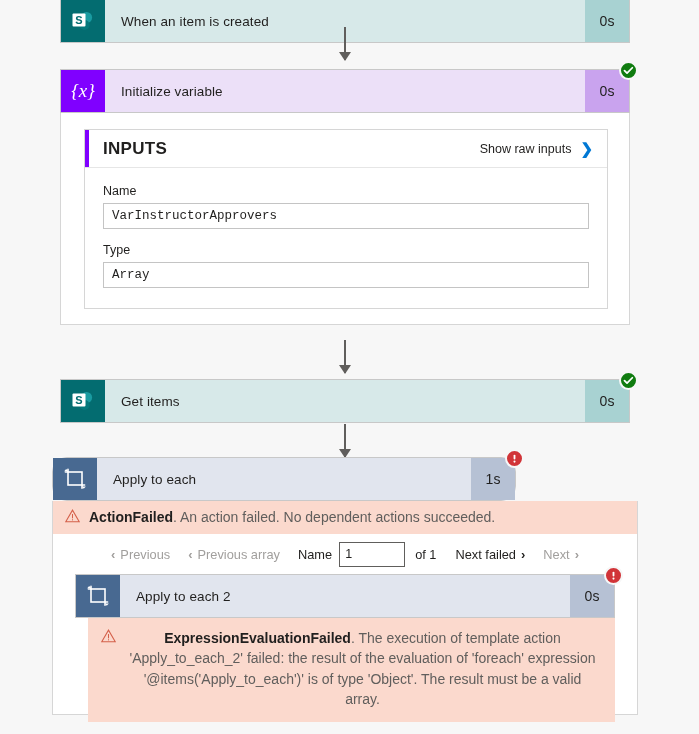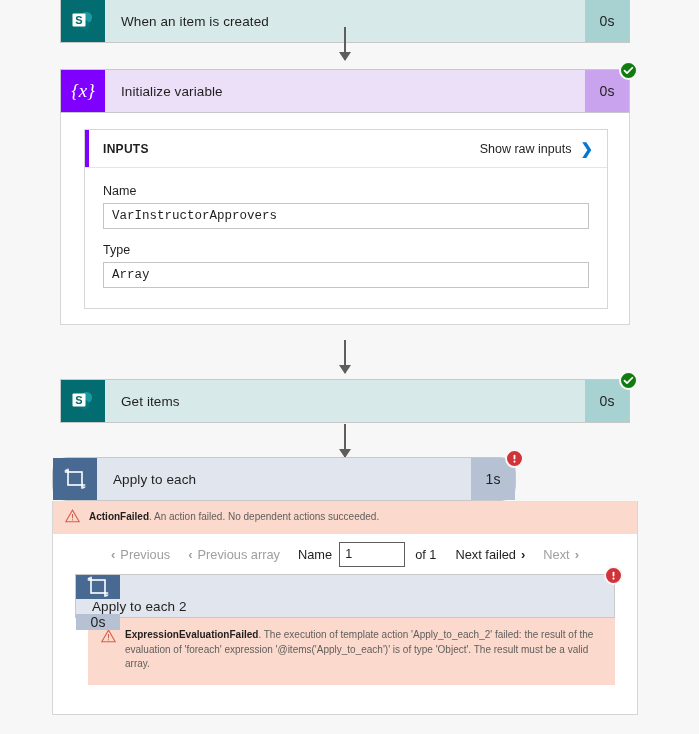--- a/index.html
+++ b/index.html
@@ -104,21 +104,21 @@
     display: flex; align-items: center;
     border-bottom: 1px solid #e6e6e6;
     padding: 0 14px 0 18px;
   }
   .inputs-head .accent {
     position: absolute;
     left: 0; top: 0; bottom: 0;
     width: 4px; background: #8000ff;
   }
   .inputs-label {
-    font-size: 12px;
+    font-size: 17px;
     font-weight: bold;
     color: #201f1e;
     letter-spacing: .3px;
   }
   .raw-link {
     margin-left: auto;
     display: flex; align-items: center; gap: 9px;
     font-size: 12.5px;
     color: #201f1e;
     cursor: pointer;
@@ -144,23 +144,24 @@
   
   .err-banner {
     background: #fbd9cd;
     display: flex;
     align-items: flex-start;
     padding: 9px 12px 9px 12px;
     gap: 9px;
     margin-left: 13px;
   }
   .err-text {
-    font-size: 10px;
+    font-size: 14px;
     color: #605e5c;
     line-height: 1.45;
+    text-align: center;
   }
   .err-text b { color: #201f1e; font-weight: bold; }
   .warn-tri { flex: 0 0 auto; margin-top: 1px; }
 
   
   .pager {
     display: flex;
     align-items: center;
     justify-content: center;
     gap: 0;
@@ -324,21 +325,21 @@
         <span>Next failed</span>
         <span class="pg-chev">›</span>
       </span>
       <span class="pg-item">
         <span>Next</span>
         <span class="pg-chev">›</span>
       </span>
     </div>
 
     <div style="position:relative; margin:0 22px;">
-      <div class="action loop-body" style="width:100%;flex-direction:column;">
+      <div class="action loop-body" style="width:100%;">
         <div class="icon-box loop-icon">
           <svg width="24" height="24" viewBox="0 0 24 24" aria-hidden="true">
             <rect x="5" y="5" width="14" height="13" fill="none" stroke="#ffffff" stroke-width="1.6"></rect>
             <path d="M5 5 L2.4 5 M5 5 L5 2.4" stroke="#ffffff" stroke-width="1.6" stroke-linecap="round"></path>
             <path d="M19 18 L21.6 18 M19 18 L19 21.2" stroke="#ffffff" stroke-width="1.6" stroke-linecap="round"></path>
             <path d="M3.2 2.0 L1.2 4.2 L5.2 4.2 Z" fill="#ffffff"></path>
             <path d="M20.8 21.8 L22.8 19.6 L18.8 19.6 Z" fill="#ffffff"></path>
           </svg>
         </div>
         <div class="title">Apply to each 2</div>

